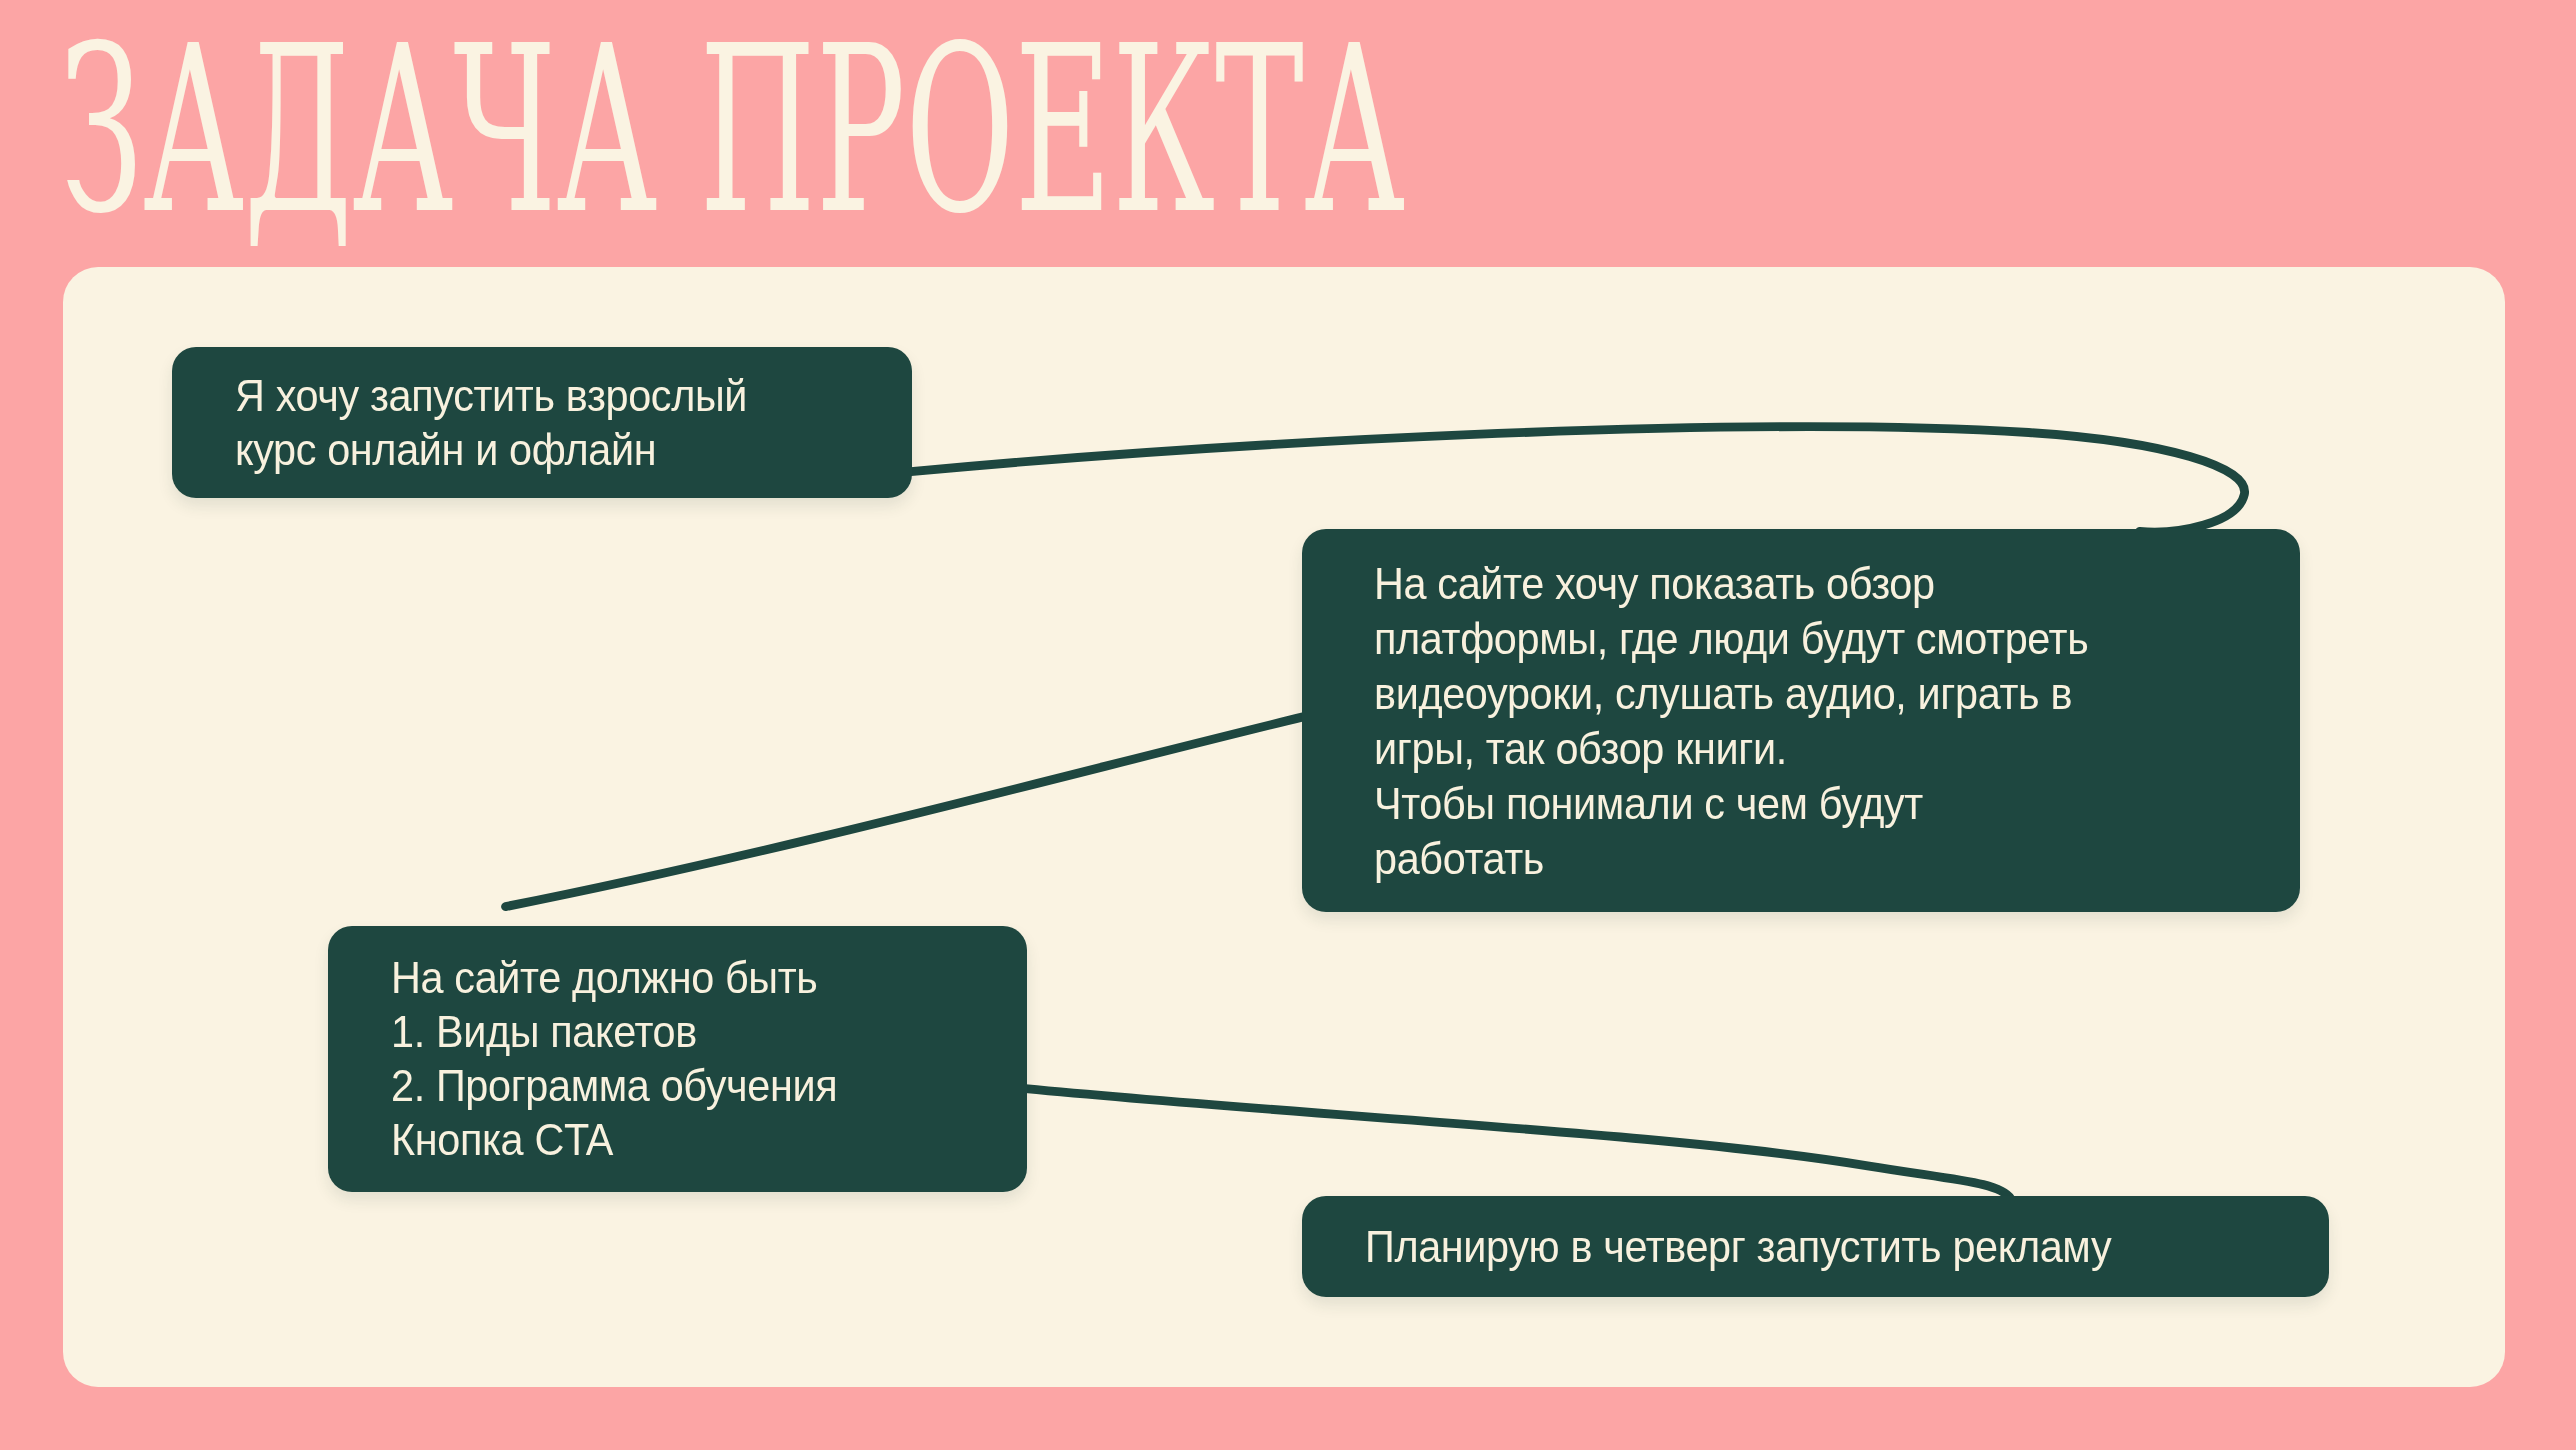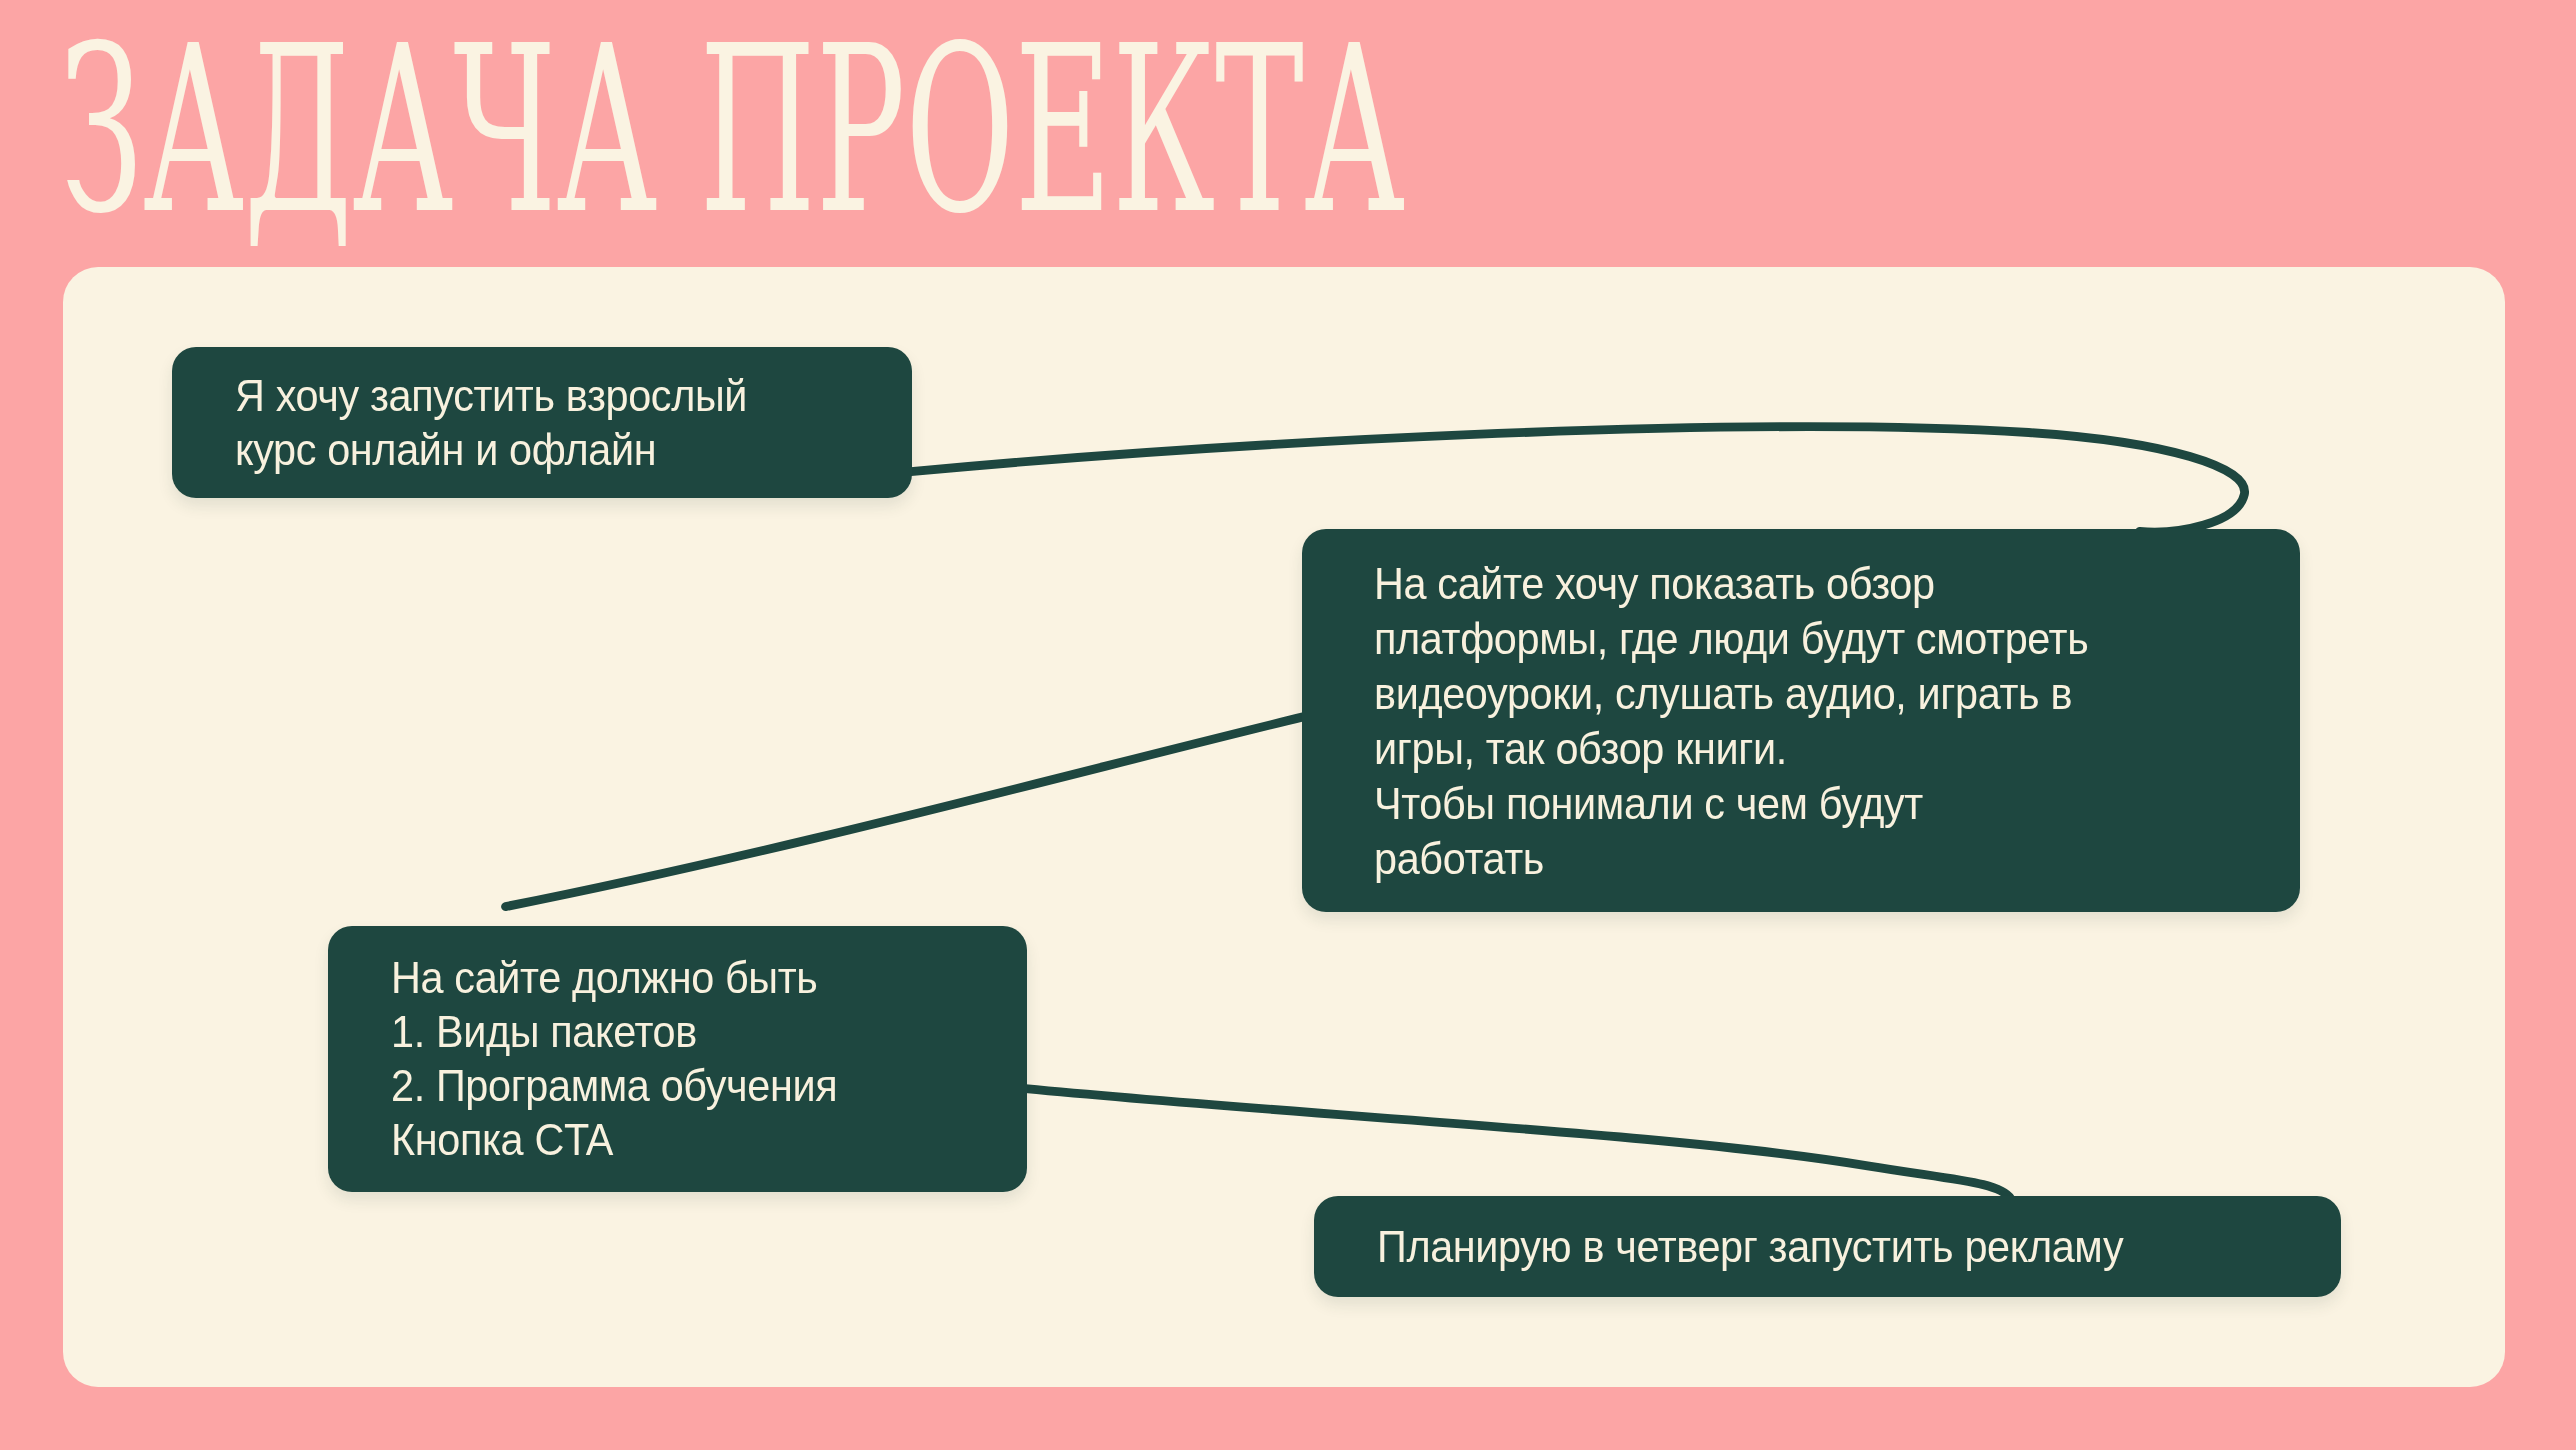--- a/index.html
+++ b/index.html
@@ -60,18 +60,18 @@
 работать</div>
   </div>
 
   <div class="node node-3" style="left:328px;top:909px;width:699px;height:266px;padding-left:63px;margin-top:17px;">
     <div class="node-text">На сайте должно быть
 1. Виды пакетов
 2. Программа обучения
 Кнопка CTA</div>
   </div>
 
-  <div class="node node-4" style="left:1302px;top:1196px;width:1027px;height:101px;padding-left:63px;margin-left:12px;">
+  <div class="node node-4" style="left:1302px;top:1196px;width:1027px;height:101px;padding-left:63px;">
     <div class="node-text">Планирую в четверг запустить рекламу</div>
   </div>
 
 </div>
 
 
 </body></html>

